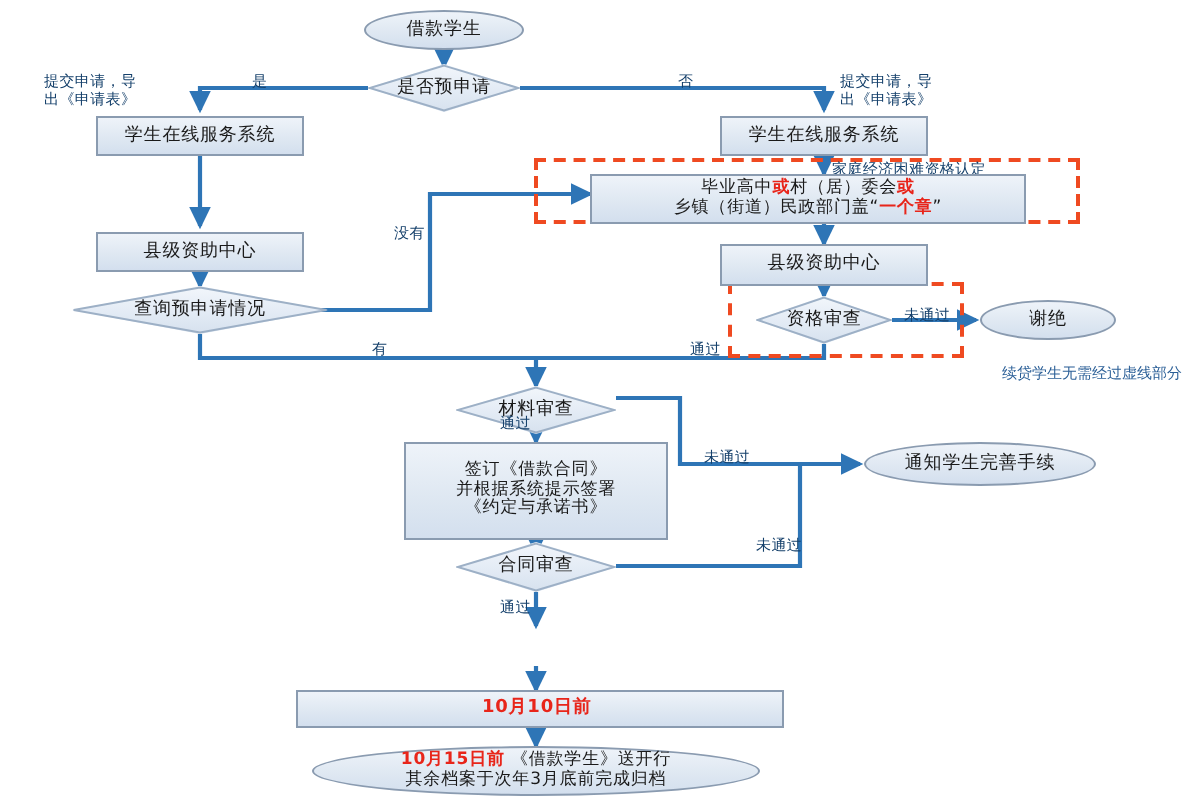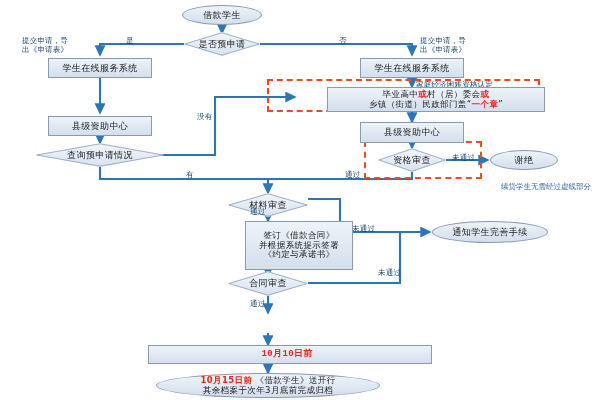--- a/index.html
+++ b/index.html
@@ -160,21 +160,21 @@
 
   <div class="wirelabel" style="left:420px;top:36px;width:62px;text-align:left;">提交申请，导
 出《申请表》</div>
 
   <div class="node rect" style="left:48px;top:58px;width:104px;height:20px;">学生在线服务系统</div>
 
   <div class="node rect" style="left:360px;top:58px;width:104px;height:20px;">学生在线服务系统</div>
 
   <div class="wirelabel" style="left:416px;top:80px;">家庭经济困难资格认定</div>
 
-  <div class="node rect two-line" style="left:295px;top:87px;width:218px;height:25px;flex-direction:column;justify-content:center;margin-left:32px;">
+  <div class="node rect two-line" style="left:295px;top:87px;width:218px;height:25px;flex-direction:column;justify-content:center;">
     <div style="white-space:nowrap;">
       <span>毕业高中</span><span class="red">或</span><span>村（居）委会</span><span class="red">或</span>
     </div>
     <div style="white-space:nowrap;">
       <span>乡镇（街道）民政部门盖“</span><span class="red">一个章</span><span>”</span>
     </div>
   </div>
 
   <div class="node rect" style="left:48px;top:116px;width:104px;height:20px;">县级资助中心</div>
 
@@ -212,37 +212,37 @@
       <polygon points="40,0.8 79.2,12 40,23.2 0.8,12" fill="none" stroke="#9db0c6" stroke-width="1"></polygon>
     </svg>
   </div>
 
   <div class="wirelabel" style="left:250px;top:207px;">通过</div>
 
   <div class="wirelabel" style="left:352px;top:224px;">未通过</div>
 
   <div class="node oval" style="left:432px;top:221px;width:116px;height:22px;">通知学生完善手续</div>
 
-  <div class="node rect" style="left:202px;top:221px;width:108px;height:49px;font-size:8.5px;margin-left:43px;">签订《借款合同》
+  <div class="node rect" style="left:202px;top:221px;width:132px;height:49px;font-size:8.5px;">签订《借款合同》
 并根据系统提示签署
 《约定与承诺书》</div>
 
   <div class="diamond-wrap" style="left:228px;top:271px;width:80px;height:25px;">
     <div class="node diamond" style="left:0;top:0;width:80px;height:25px;position:absolute;">合同审查</div>
     <svg class="diamond-edge" viewBox="0 0 80 25" preserveAspectRatio="none">
       <polygon points="40,0.8 79.2,12.5 40,24.2 0.8,12.5" fill="none" stroke="#9db0c6" stroke-width="1"></polygon>
     </svg>
   </div>
 
   <div class="wirelabel" style="left:378px;top:268px;">未通过</div>
 
   <div class="wirelabel" style="left:250px;top:299px;">通过</div>
 
 
-  <div class="node rect" style="left:148px;top:345px;width:284px;height:19px;font-family:Liberation Mono, monospace;">
+  <div class="node rect" style="left:148px;top:345px;width:244px;height:19px;">
     <span class="red" style="font-size:9px;">10月10日前</span>&nbsp;
   </div>
 
   <div class="node oval" style="left:156px;top:373px;width:224px;height:25px;flex-direction:column;">
     <div style="white-space:nowrap;font-size:8.5px;">
       <span class="red">10月15日前</span>&nbsp;<span>《借款学生》送开行</span>
     </div>
     <div style="white-space:nowrap;font-size:8.5px;">
       <span>其余档案于次年3月底前完成归档</span>
     </div>

